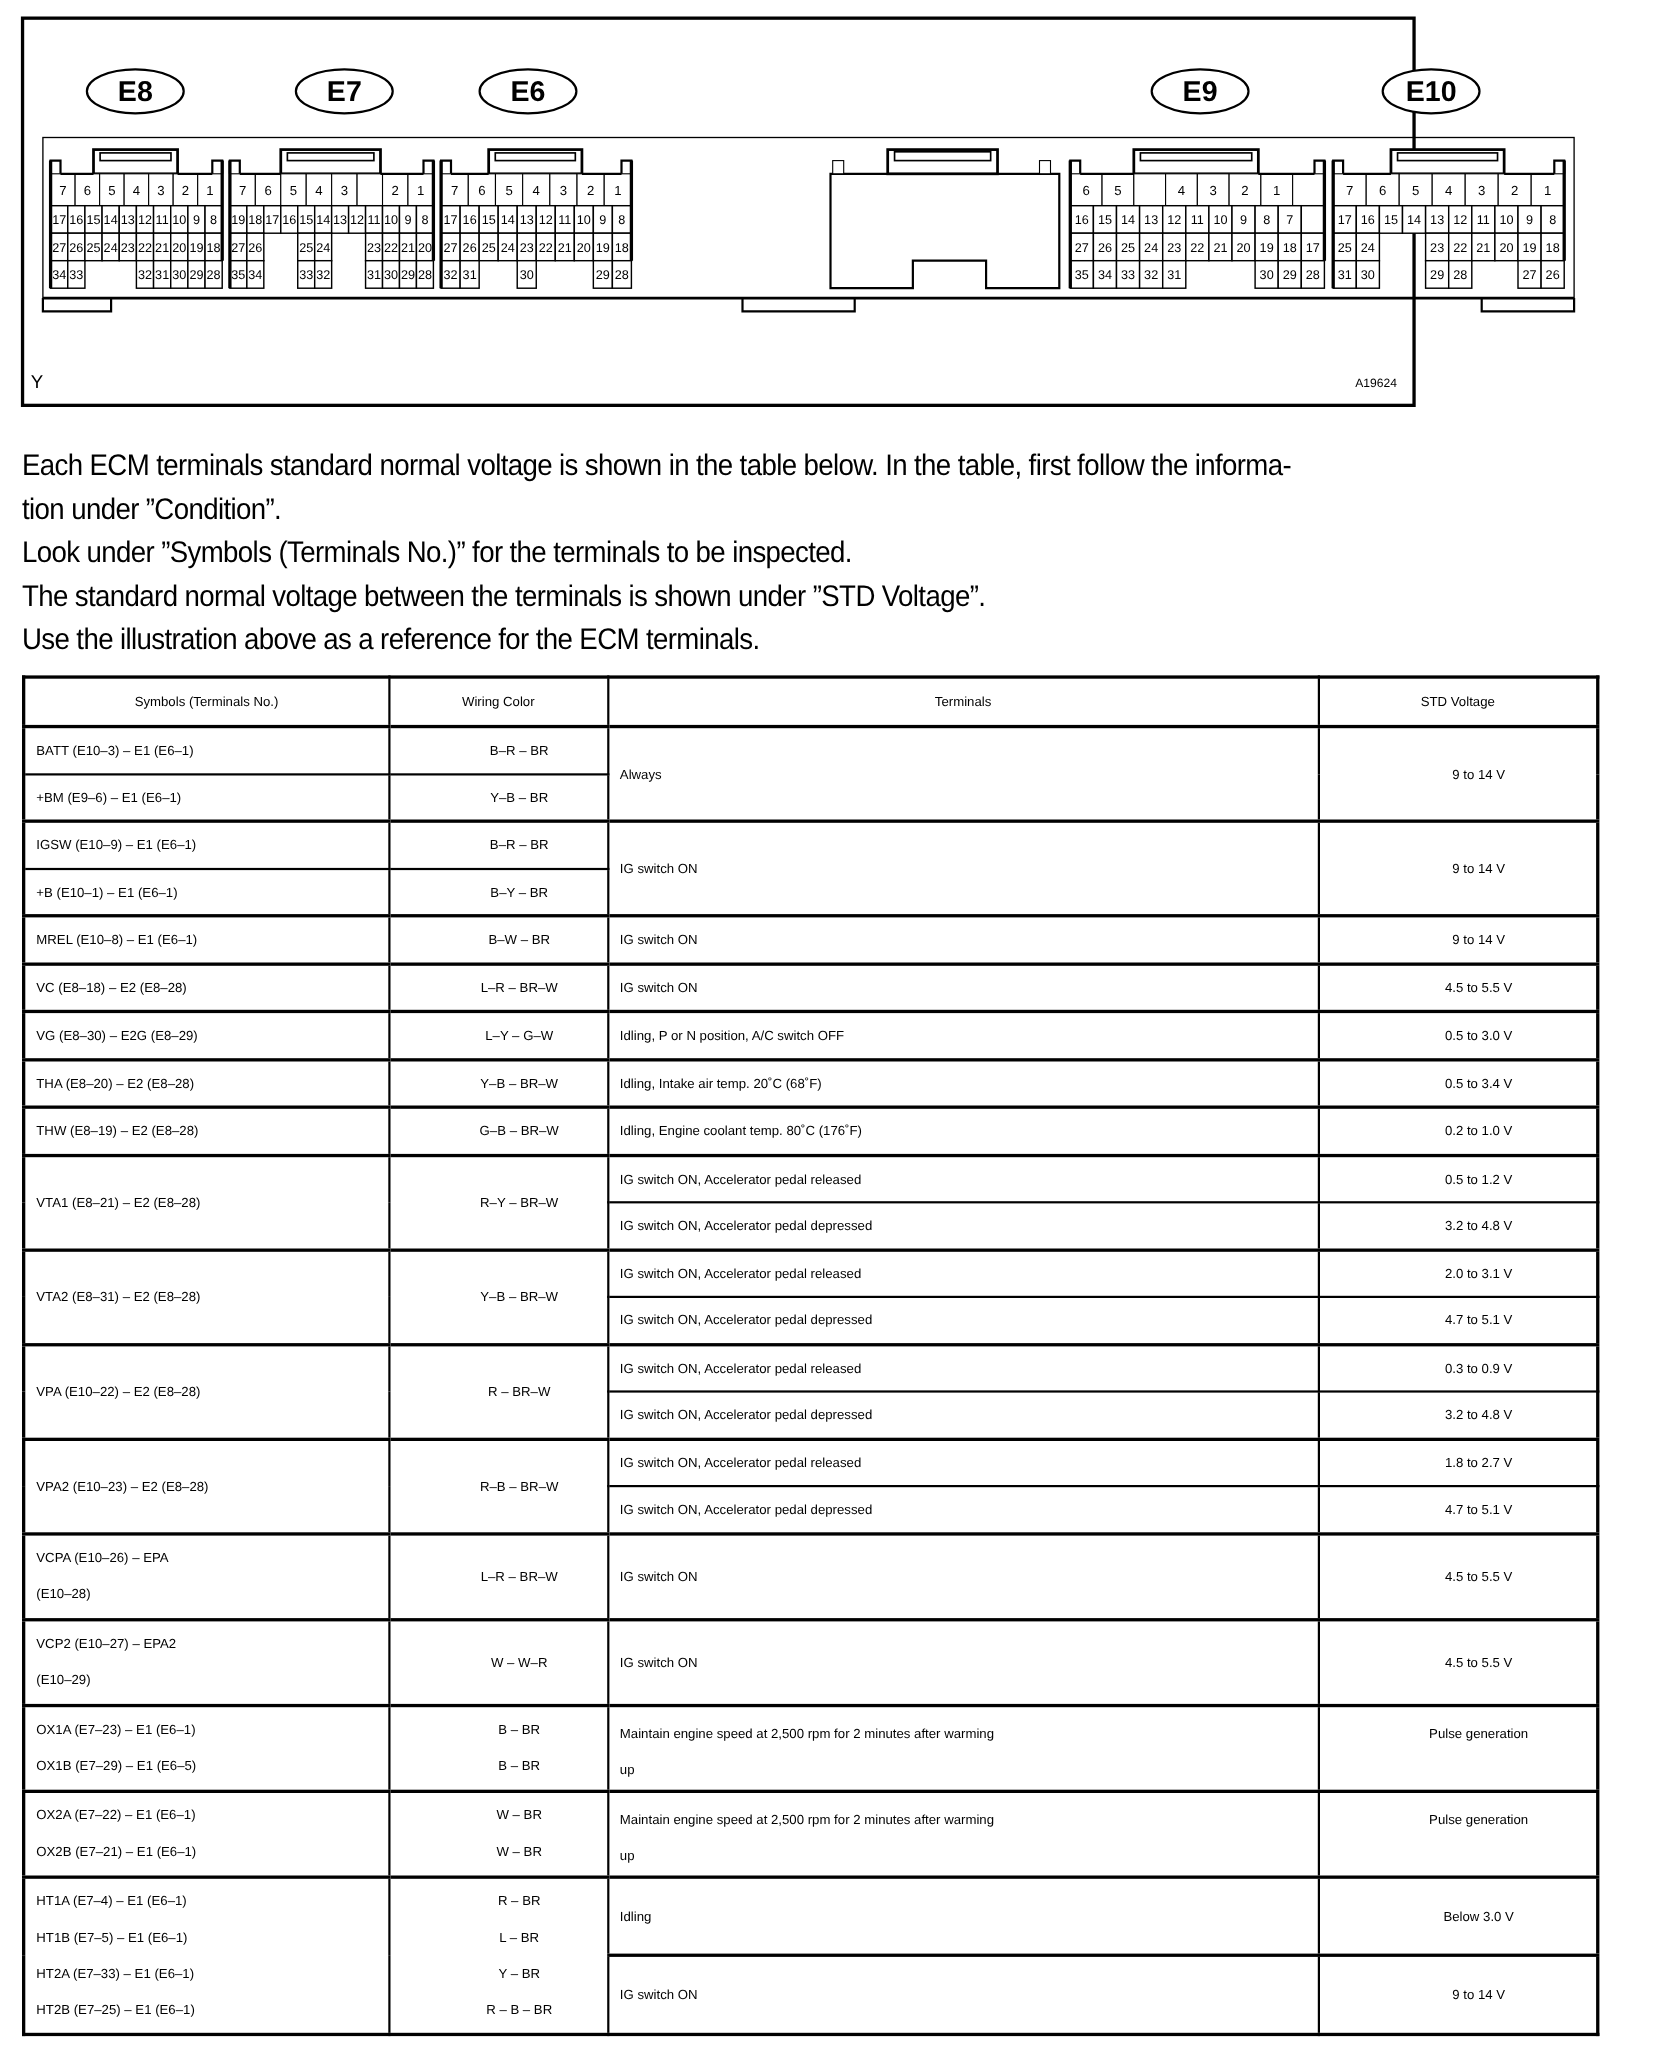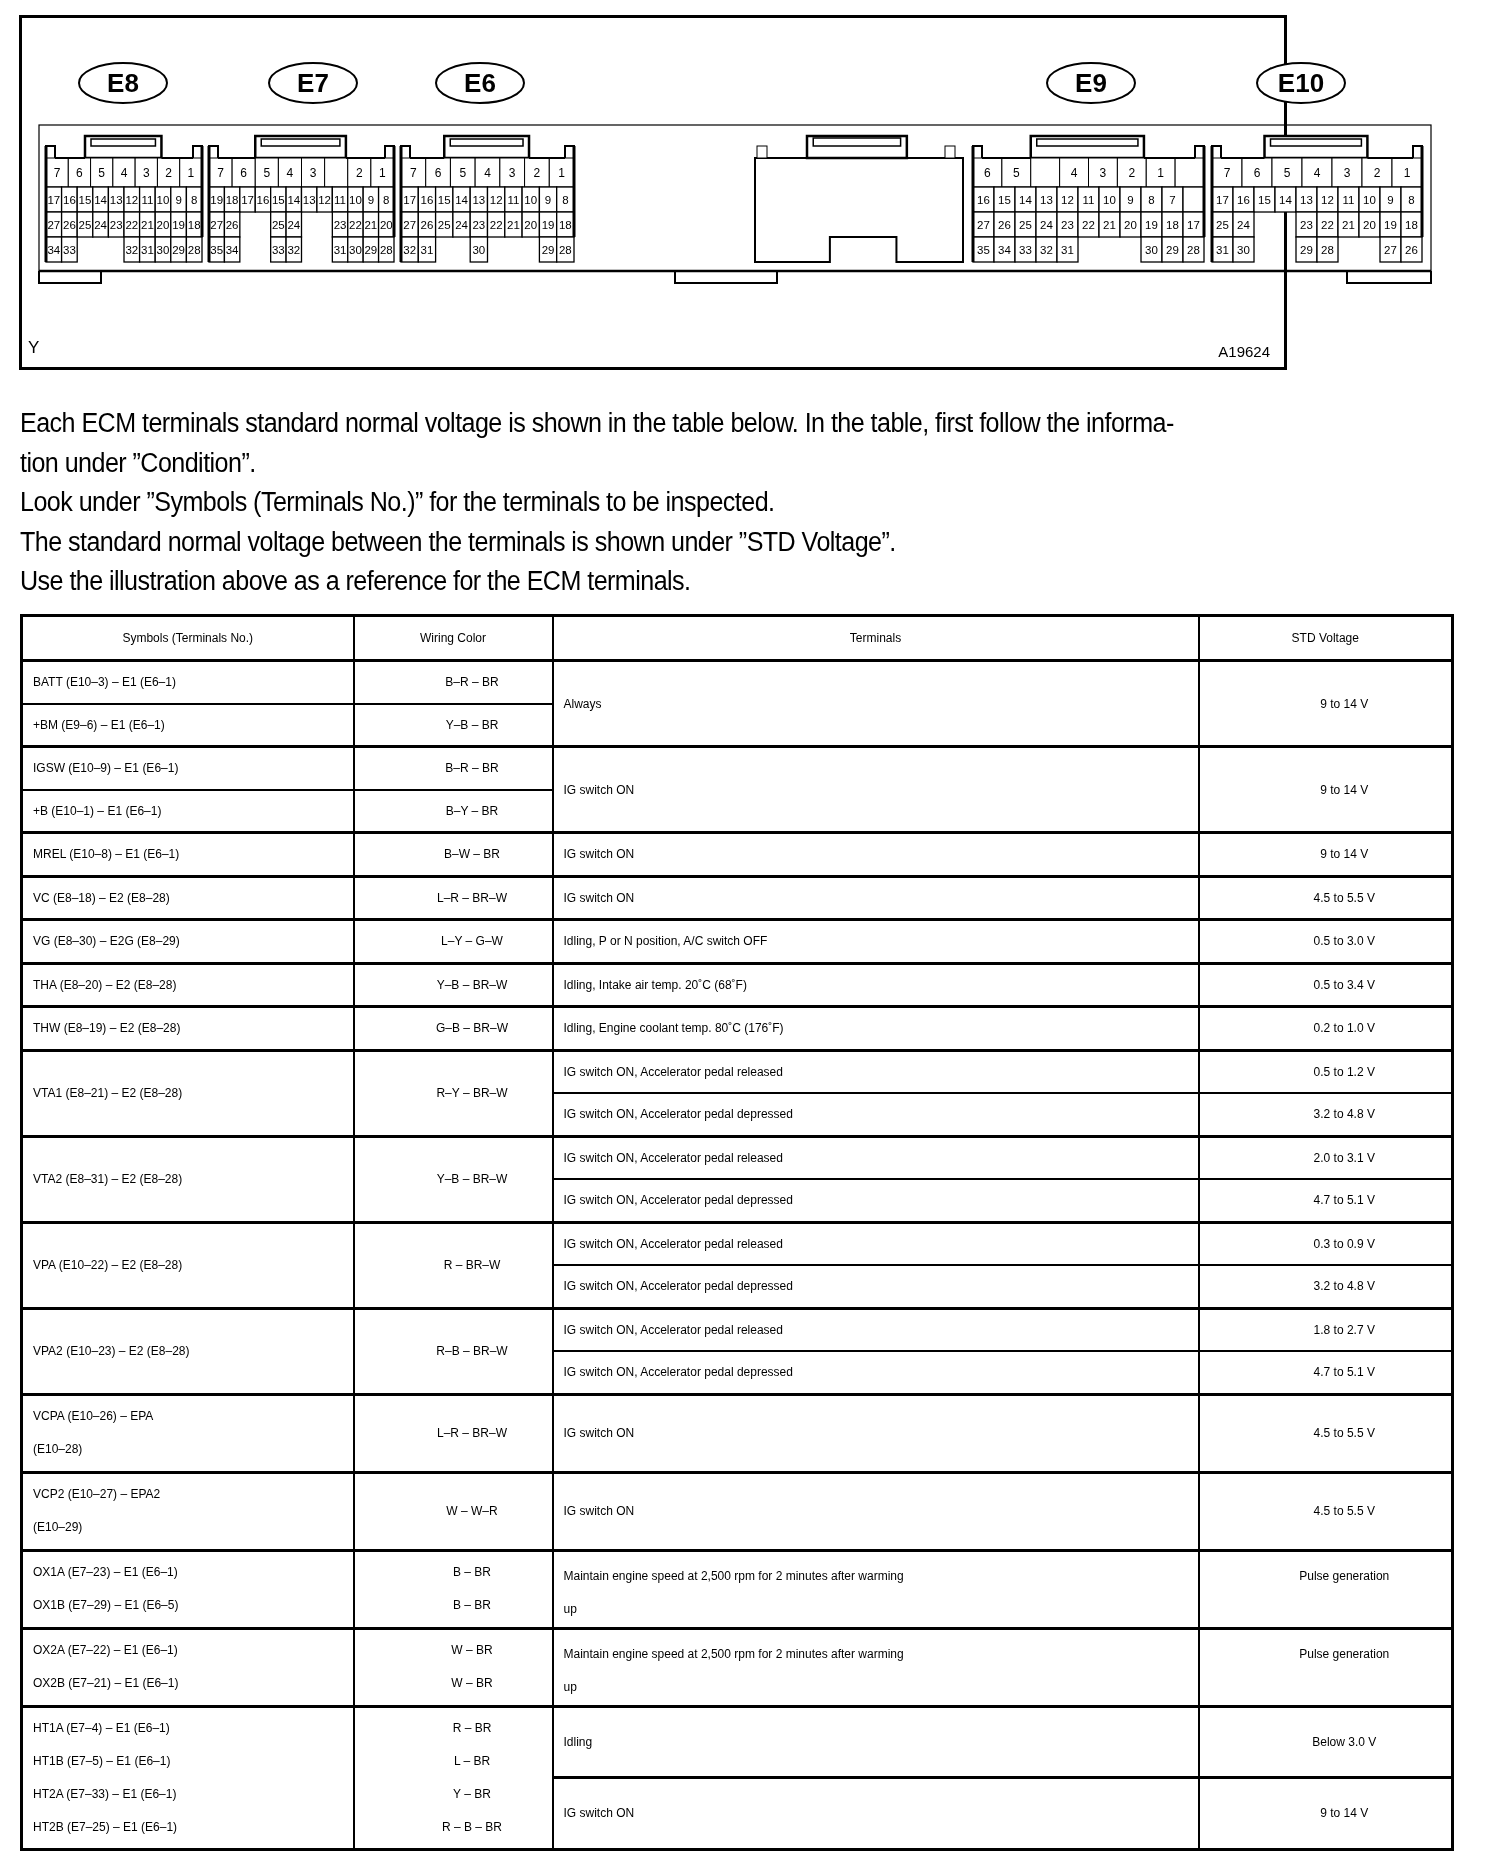--- a/index.html
+++ b/index.html
@@ -1,21 +1,21 @@
 <!DOCTYPE html>
 <html><head>
 <meta charset="utf-8">
 <style>
   html, body { margin: 0; padding: 0; background: #ffffff; }
   body { width: 1504px; height: 1870px; position: relative; overflow: hidden;
          font-family: "Liberation Sans", sans-serif; color: #000; }
   #figure { position: absolute; left: 19px; top: 15px; width: 1268px; height: 355px;
             border: 3px solid #000; box-sizing: border-box; }
   #figure svg { position: absolute; left: -19px; top: -15px; }
-  .fig-note { position: absolute; font-size: 15px; }
+  .fig-note { position: absolute; font-size: 11px; }
   #intro { position: absolute; left: 20px; top: 404px; width: 1440px; font-size: 27px;
            line-height: 39.5px; letter-spacing: -0.6px; transform: scaleX(0.93); transform-origin: left top; }
   #intro p { margin: 0; white-space: nowrap; }
   table#spec { position: absolute; left: 20px; top: 614px; width: 1431px; border-collapse: collapse;
                font-size: 12px; table-layout: fixed; }
   #spec td, #spec th { border: 2px solid #000; padding: 0 10px; vertical-align: middle; font-weight: normal; }
   #spec th { height: 42px; text-align: center; border-bottom-width: 3px; }
   #spec td { height: 40.5px; }
   #spec tr.grp-top td { border-top-width: 3px; }
   #spec td.c { text-align: center; padding-left: 48px; }

